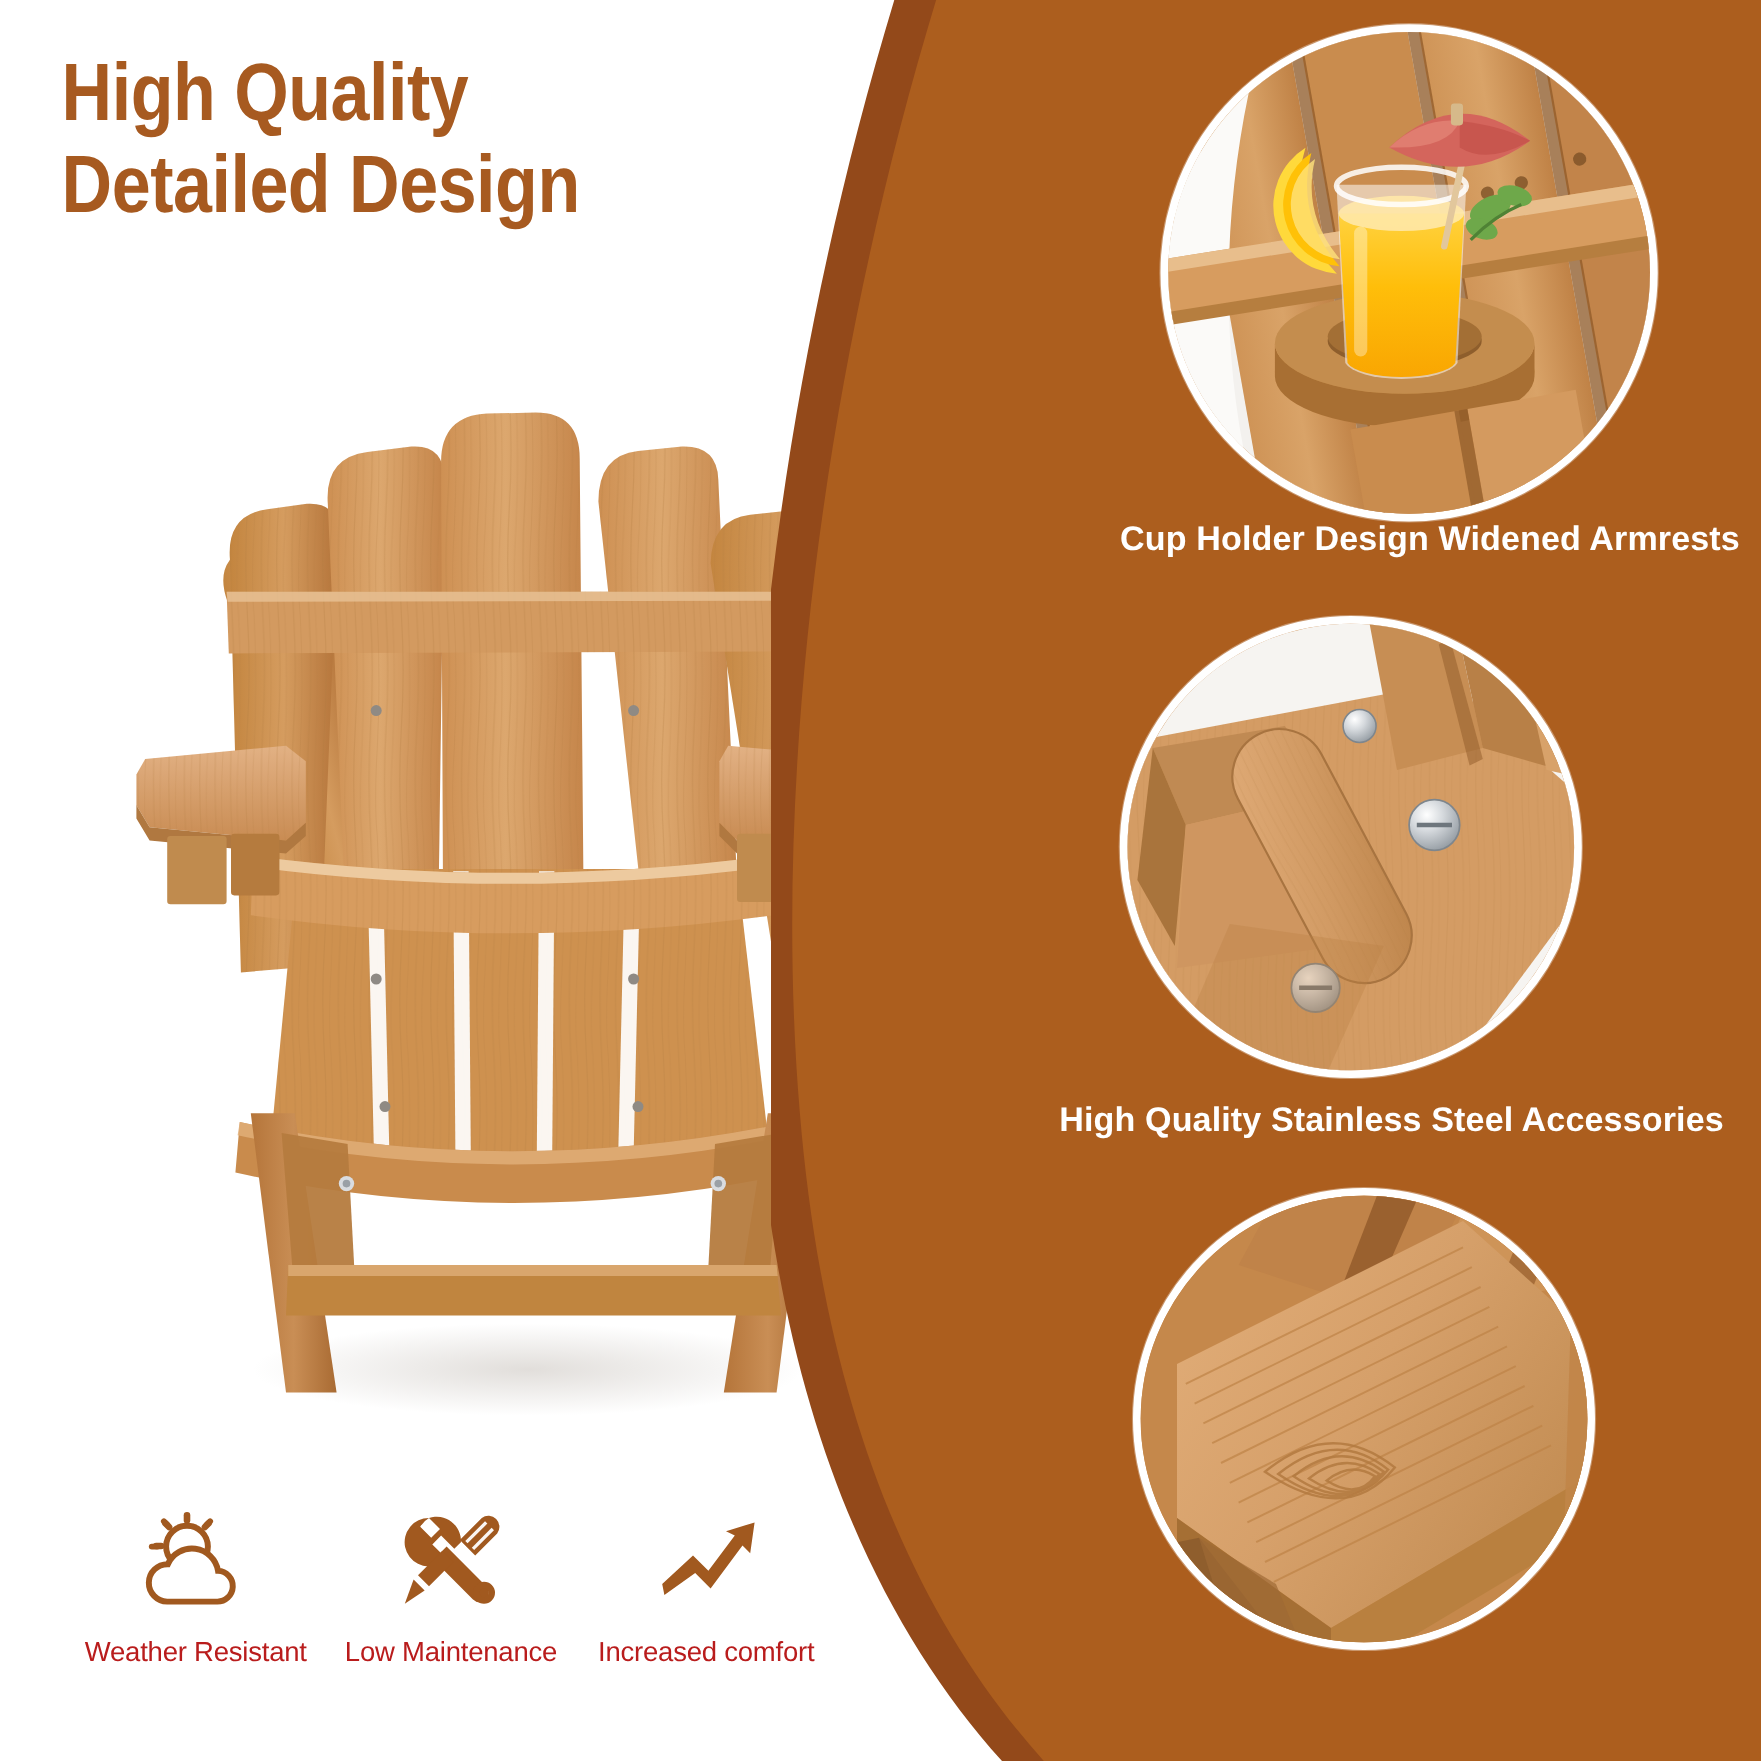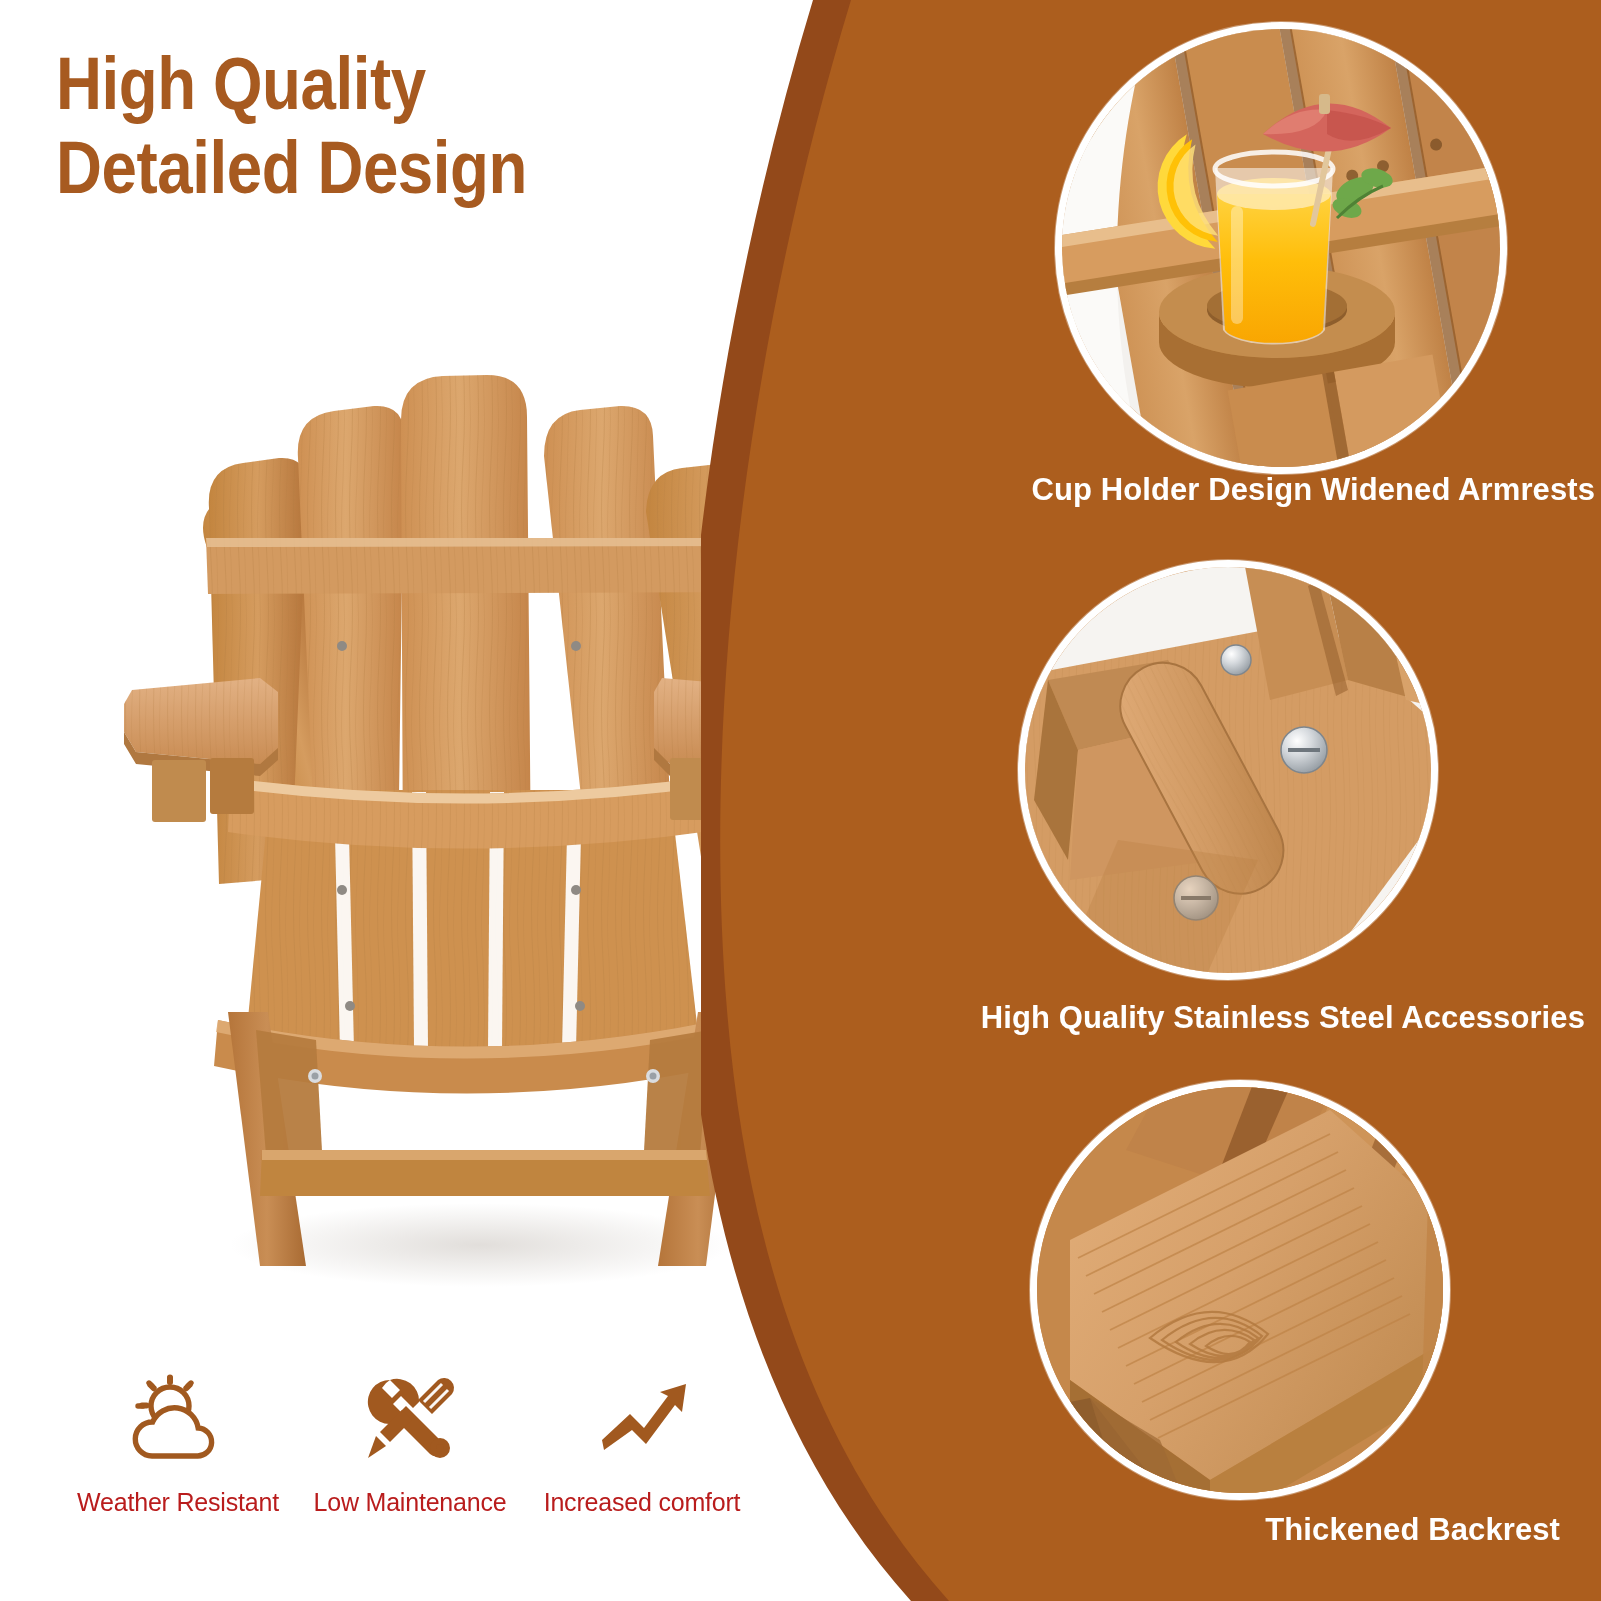--- a/index.html
+++ b/index.html
@@ -13,21 +13,21 @@
   #stage { position:absolute; inset:0; width:1601px; height:1177px; background:#fff; }
 
   
   .right-panel{
     position:absolute; top:0; right:0; width:900px; height:1601px;
     overflow:hidden; pointer-events:none;
   }
   .panel-shape{ position:absolute; inset:0; }
   .caption{
     position:absolute; color:#ffffff; font-size:31px; font-weight:600;
-    letter-spacing:0.1px; white-space:nowrap; text-align:right;
+    letter-spacing:0.1px; white-space:nowrap; text-align:center;
     font-family:"Liberation Sans", sans-serif;
   }
 
   
   .inset{
     position:absolute; border-radius:50%; overflow:hidden;
     border:7px solid #ffffff; background:#c9823f;
     box-shadow:0 0 0 1px rgba(255,255,255,.35);
   }
   .inset .imgwrap{ position:absolute; inset:-7px; }
@@ -465,15 +465,14 @@
           <path d="M40 300 L180 400 L180 452 L40 352 Z" fill="#A56F34"></path>
 
           <path d="M0 330 L60 318 L150 434 L0 434 Z" fill="#8A5A2C" opacity=".8"></path>
           <path d="M60 318 L130 360 L160 434 L96 434 Z" fill="#9E6A35" opacity=".7"></path>
 
           <path d="M398 120 L434 110 L434 300 L392 312 Z" fill="#C18548" opacity=".9"></path>
         </g>
       </svg>
     </div>
   </div>
-  <div class="caption" style="left:980px; top:1512px; width:580px;">Thickened Backrest</div>
 
 </div>
 
 </body></html>

